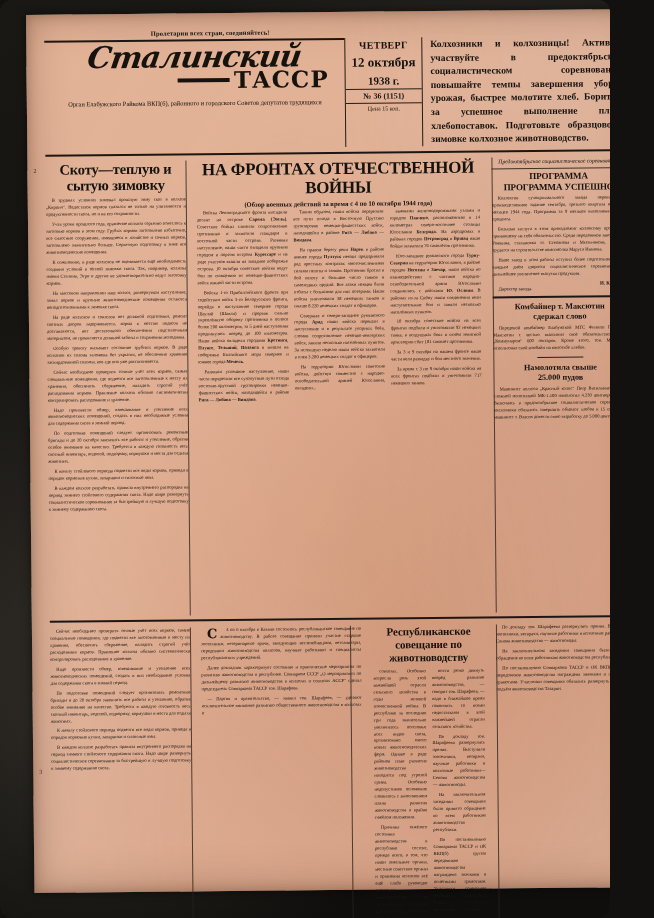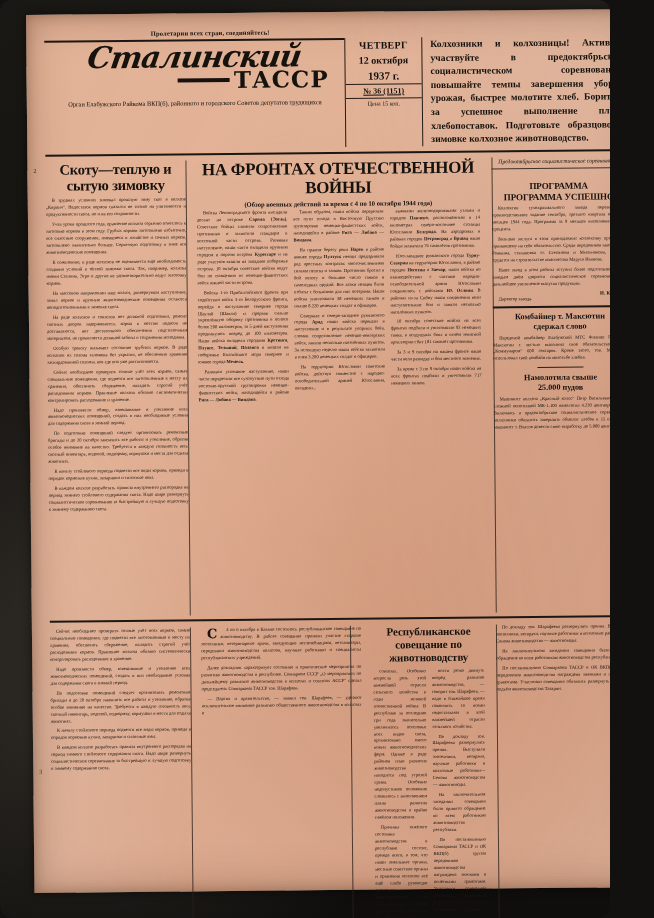--- a/index.html
+++ b/index.html
@@ -53,23 +53,23 @@
   #logo2{font-family:"DejaVu Serif", serif;font-weight:bold;font-size:23px;
          letter-spacing:1px;text-align:right;padding-right:16px;margin-top:-6px;}
   #logo2 .bar{display:inline-block;width:52px;height:4px;background:#18120e;
               vertical-align:6px;margin-right:4px;}
   #organ{font-size:6.4px;text-align:center;line-height:1.45;margin-top:5px;padding:0 18px;}
 
   #datebox{width:76px;flex:0 0 76px;border-left:1px solid #241c16;border-right:1px solid #241c16;
            text-align:center;font-weight:bold;}
   #datebox div{padding:2px 0;}
   .db1{font-size:10px;letter-spacing:.3px;}
-  .db2{font-size:10px;}
+  .db2{font-size:13px;}
   .db3{font-size:11px;}
-  .db4{font-size:8px;border-top:1px solid #241c16;border-bottom:1px solid #241c16;text-decoration:underline;}
+  .db4{font-size:8px;border-top:1px solid #241c16;border-bottom:1px solid #241c16;}
   .db5{font-size:6px;font-weight:normal;}
 
   #banner{flex:1;padding-left:8px;font-size:9.6px;line-height:1.42;text-align:justify;
           font-weight:bold;letter-spacing:.05px;}
 
   
   #cols{position:relative;display:flex;margin-top:5px;height:455px;}
   .col{position:relative;}
   .c1{width:140px;flex:0 0 140px;padding-right:5px;}
   .cmid{flex:1;padding:0 6px;}
@@ -127,21 +127,21 @@
           <div id="logo">Сталинский</div>
           <div id="logo2">
             <span class="bar"></span><span>ТАССР</span>
           </div>
           <div id="organ">Орган Елабужского Райкома ВКП(б), районного и городского Советов депутатов трудящихся</div>
         </div>
 
         <div id="datebox">
           <div class="db1">ЧЕТВЕРГ</div>
           <div class="db2">12 октября</div>
-          <div class="db3">1937 г.</div>
+          <div class="db3">1938 г.</div>
           <div class="db4">№ 36 (1151)</div>
           <div class="db5">Цена 15 коп.</div>
         </div>
 
         <div id="banner">Колхозники и колхозницы! Активнее участвуйте в предоктябрьском социалистическом соревновании, повышайте темпы завершения уборки урожая, быстрее молотите хлеб. Боритесь за успешное выполнение плана хлебопоставок. Подготовьте образцово к зимовке колхозное животноводство.</div>
       </div>
 
       <div class="hr2" style="margin-top:5px"></div>
 
       <div id="cols">
@@ -186,21 +186,21 @@
                 <p>10 октября советские войска на всех фронтах подбили и уничтожили 92 немецких танка, в воздушных боях и огнём зенитной артиллерии сбит 181 самолёт противника.</p>
                 <p>За 3 и 9 октября на нашем фронте наши части вели разведку и бои местного значения.</p>
                 <p>За время с 3 по 9 октября наши войска на всех фронтах подбили и уничтожили 717 немецких танков.</p>
               </div>
           </div>
         </div>
 
         <div class="col c4">
           <div class="kicker">Предоктябрьское социалистическое соревнование</div>
           <div class="hr"></div>
-          <div class="h2" style="margin-top:12px">ПРОГРАММА</div>
+          <div class="h2" style="margin-top:2px">ПРОГРАММА</div>
           <div class="h2" style="margin-bottom:3px">ПРОГРАММА УСПЕШНО</div>
           <div class="body">
               <p>Коллектив сухокрахмального завода перевыполнил производственное задание сентября, третьего квартала и девяти месяцев 1944 года. Программа за 9 месяцев выполнена на 183 процента.</p>
               <p>Большая заслуга в этом принадлежит коллективу продукции, принявшему на себя обязательство. Среди передовиков завода А. А. Рожкина, стахановка тт. Степанова и Мыльникова, которую трудятся на строительстве комсомолка Маруся Иванова.</p>
               <p>Наше завод в этом работы вступил более подготовленным. С каждым днём ширится социалистическое соревнование за дальнейшее увеличение выпуска продукции.</p>
             </div>
           <div class="sig">И. Краснов.</div>
           <div class="sigrole">Директор завода.</div>
 
           <div class="hr2" style="margin:5px 0 4px"></div>

